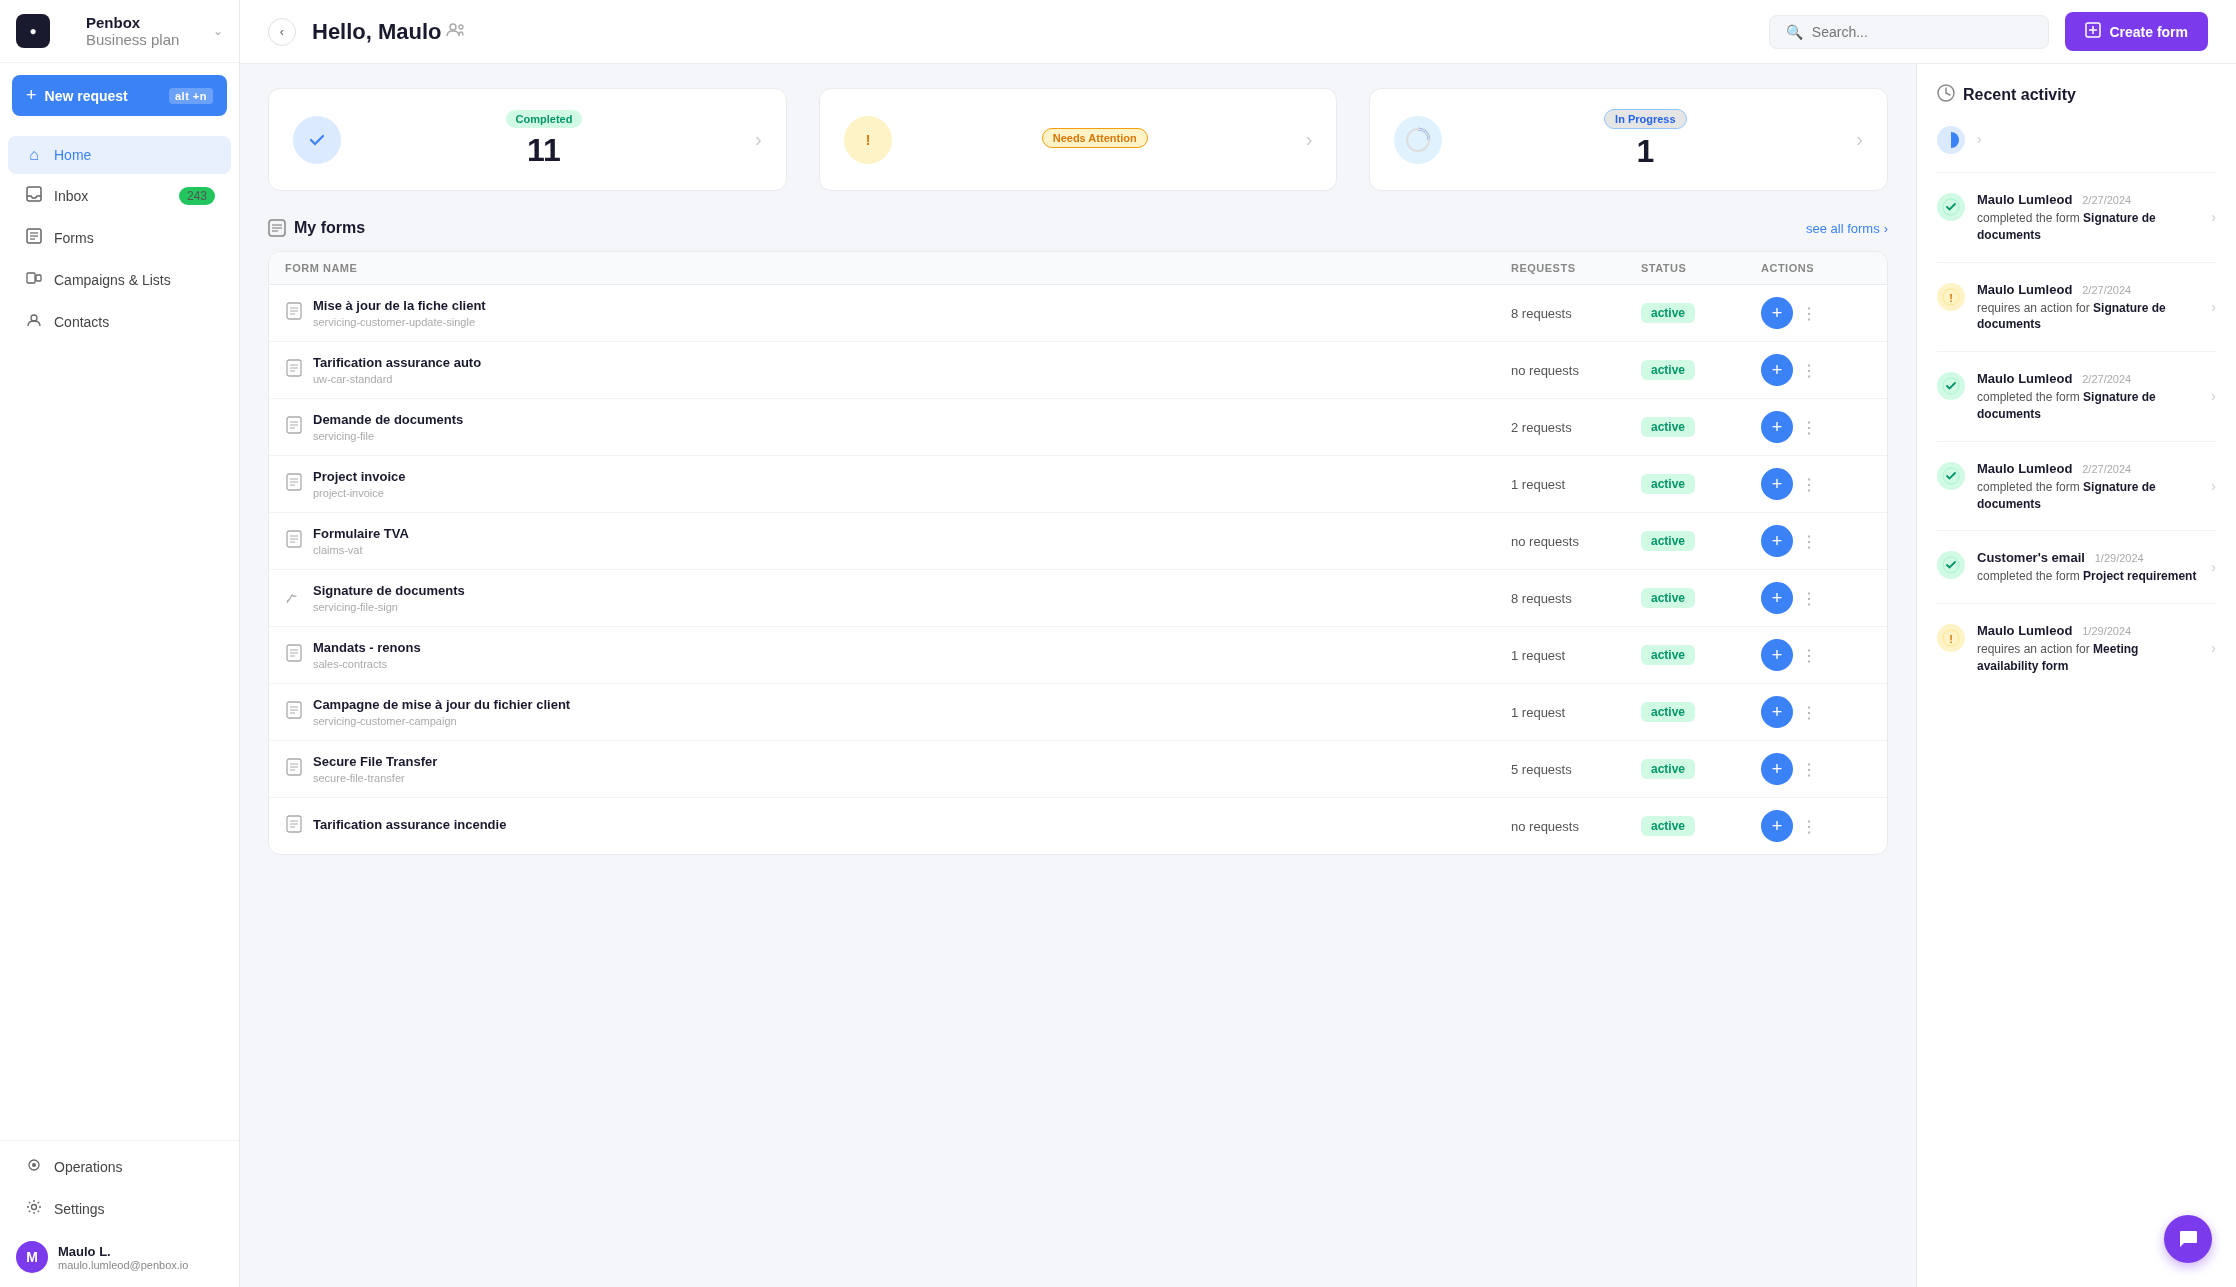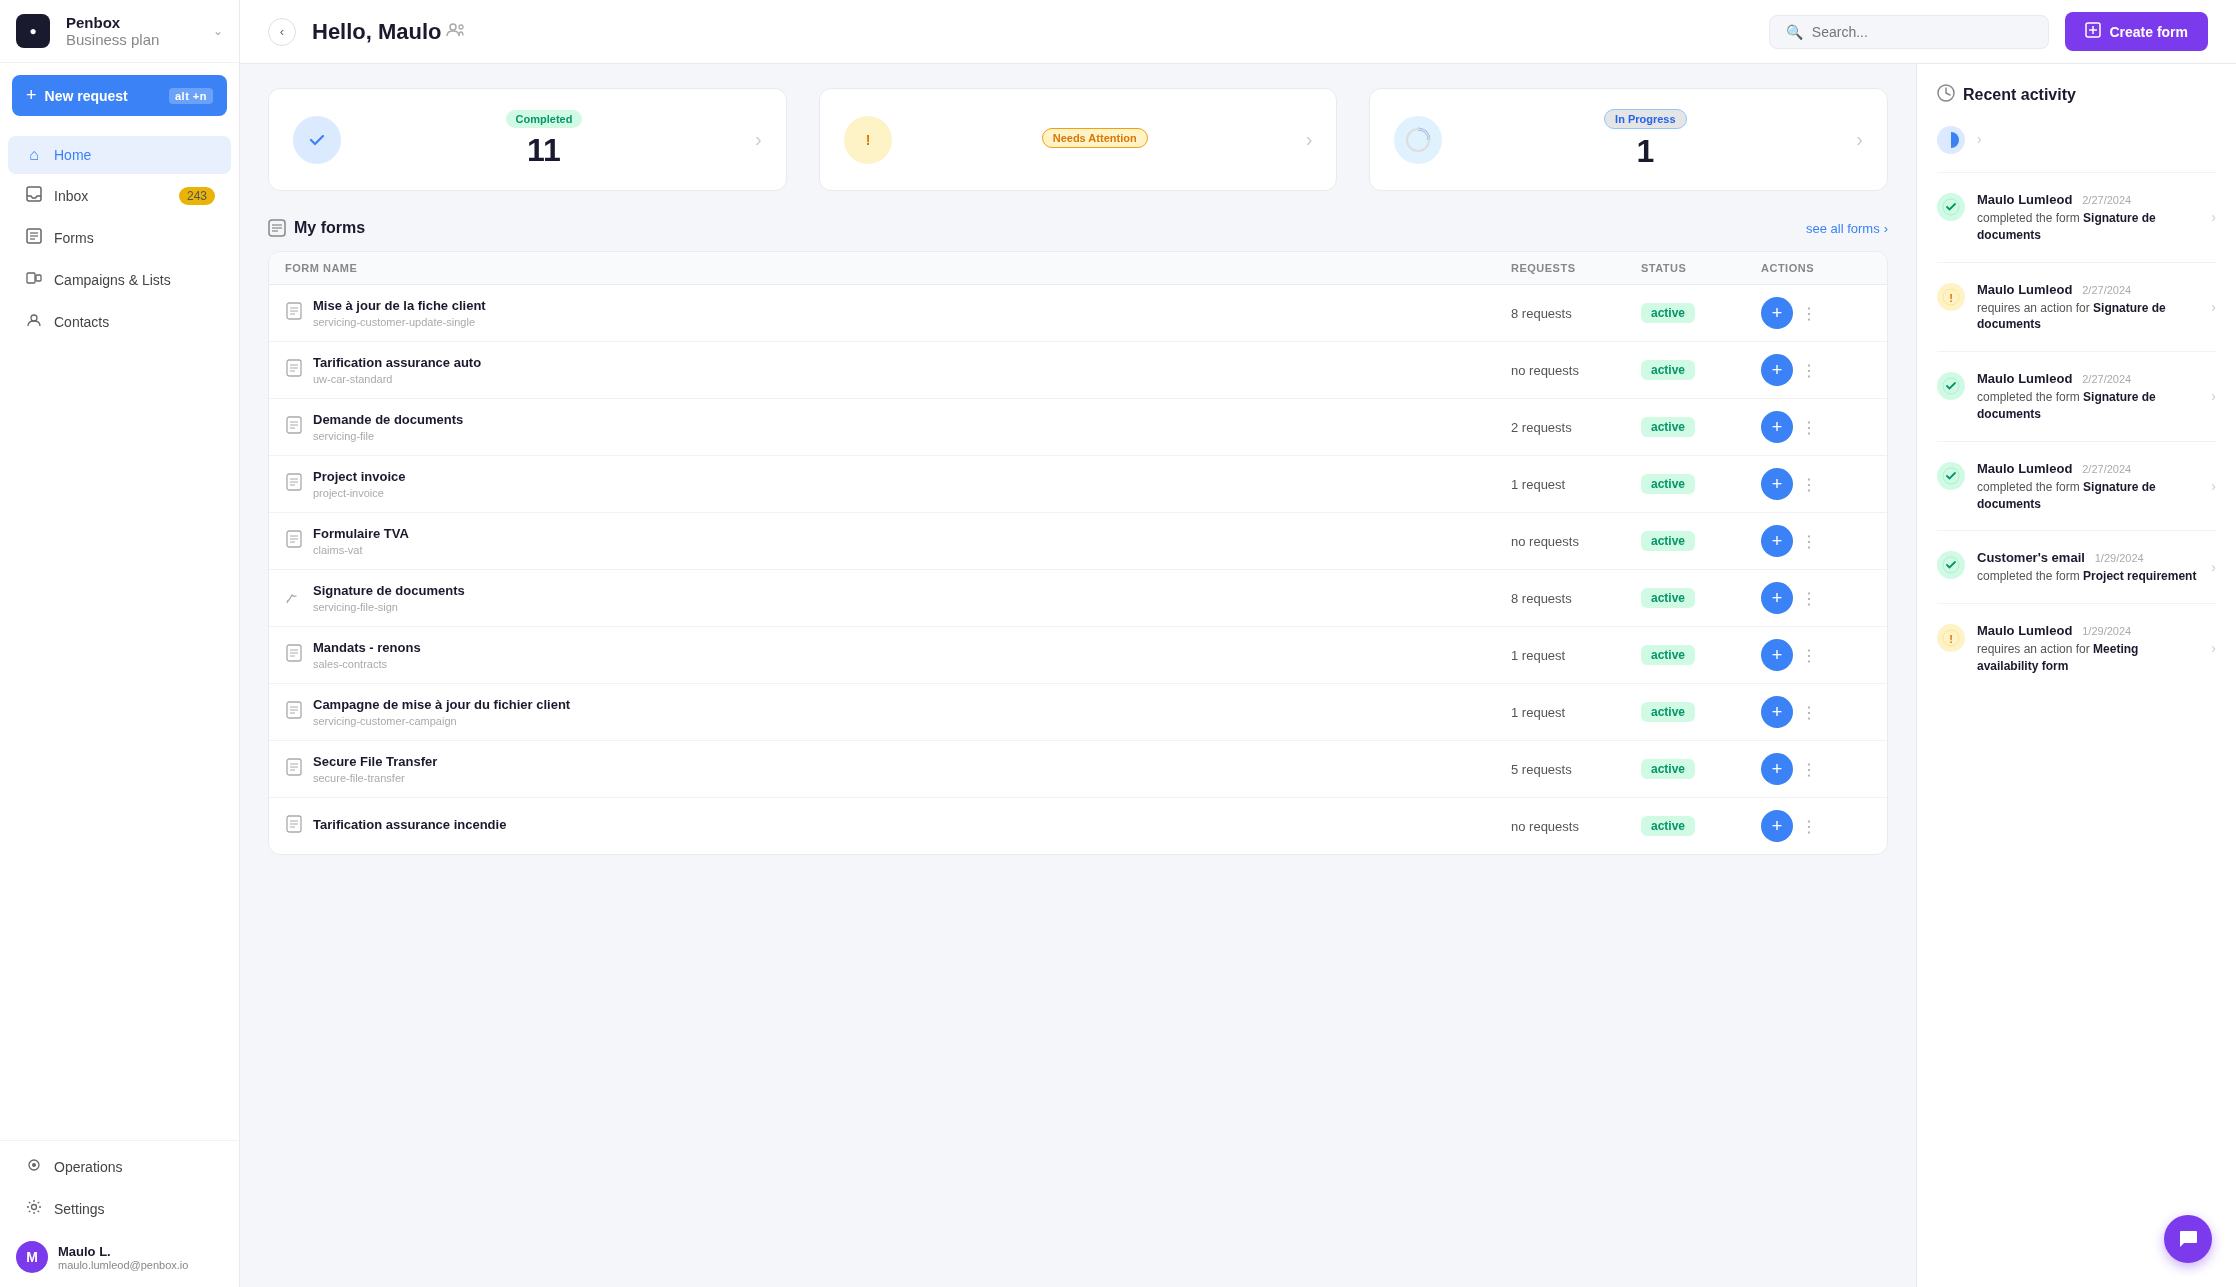--- a/index.html
+++ b/index.html
@@ -11,21 +11,21 @@
       border-right: 1px solid #e8eaed; height: 100vh;
     }
     #sidebar-header {
       display: flex; align-items: center; justify-content: space-between;
       padding: 14px 16px; border-bottom: 1px solid #f0f2f5;
     }
     .brand-logo {
       width: 34px; height: 34px; background: #1a1a2e; border-radius: 8px;
       display: flex; align-items: center; justify-content: center; color: #fff; font-size: 18px; font-weight: bold;
     }
-    .brand-info { margin-left: 6px; flex: 1; }
+    .brand-info { margin-left: 26px; flex: 1; }
     .brand-name { font-weight: 700; font-size: 15px; color: #1a1a2e; }
     .brand-plan { font-size: 15px; color: #888; }
     .chevron-icon { color: #aaa; font-size: 12px; cursor: pointer; }
 
     #new-request-btn {
       margin: 12px; background: #3b82f6; color: #fff; border: none; border-radius: 8px;
       padding: 10px 14px; display: flex; align-items: center; cursor: pointer;
       font-size: 14px; font-weight: 600; gap: 8px;
     }
     .new-req-plus { font-size: 18px; font-weight: 300; }
@@ -35,21 +35,21 @@
     }
 
     .nav-section { flex: 1; padding: 6px 0; }
     .nav-item {
       display: flex; align-items: center; gap: 10px; padding: 10px 16px;
       cursor: pointer; border-radius: 8px; margin: 2px 8px; color: #444;
       font-size: 14px; font-weight: 500;
     }
     .nav-item.active { background: #e8f0fe; color: #3b82f6; }
     .nav-item .nav-icon { width: 20px; text-align: center; font-size: 16px; color: inherit; }
-    .nav-badge { margin-left: auto; background: #eab308; border-radius: 10px; padding: 2px 8px; font-size: 12px; color: #555; }
+    .nav-badge { margin-left: auto; background: #22c55e; border-radius: 10px; padding: 2px 8px; font-size: 12px; color: #555; }
 
     .nav-bottom { padding: 4px 0; border-top: 1px solid #f0f2f5; }
     .user-row {
       display: flex; align-items: center; gap: 10px; padding: 10px 16px;
     }
     .user-avatar { width: 32px; height: 32px; background: #7c3aed; border-radius: 50%; display: flex; align-items: center; justify-content: center; color: #fff; font-weight: 700; font-size: 14px; }
     .user-name { font-weight: 600; font-size: 13px; color: #1a1a2e; }
     .user-email { font-size: 11px; color: #888; }
 
     

